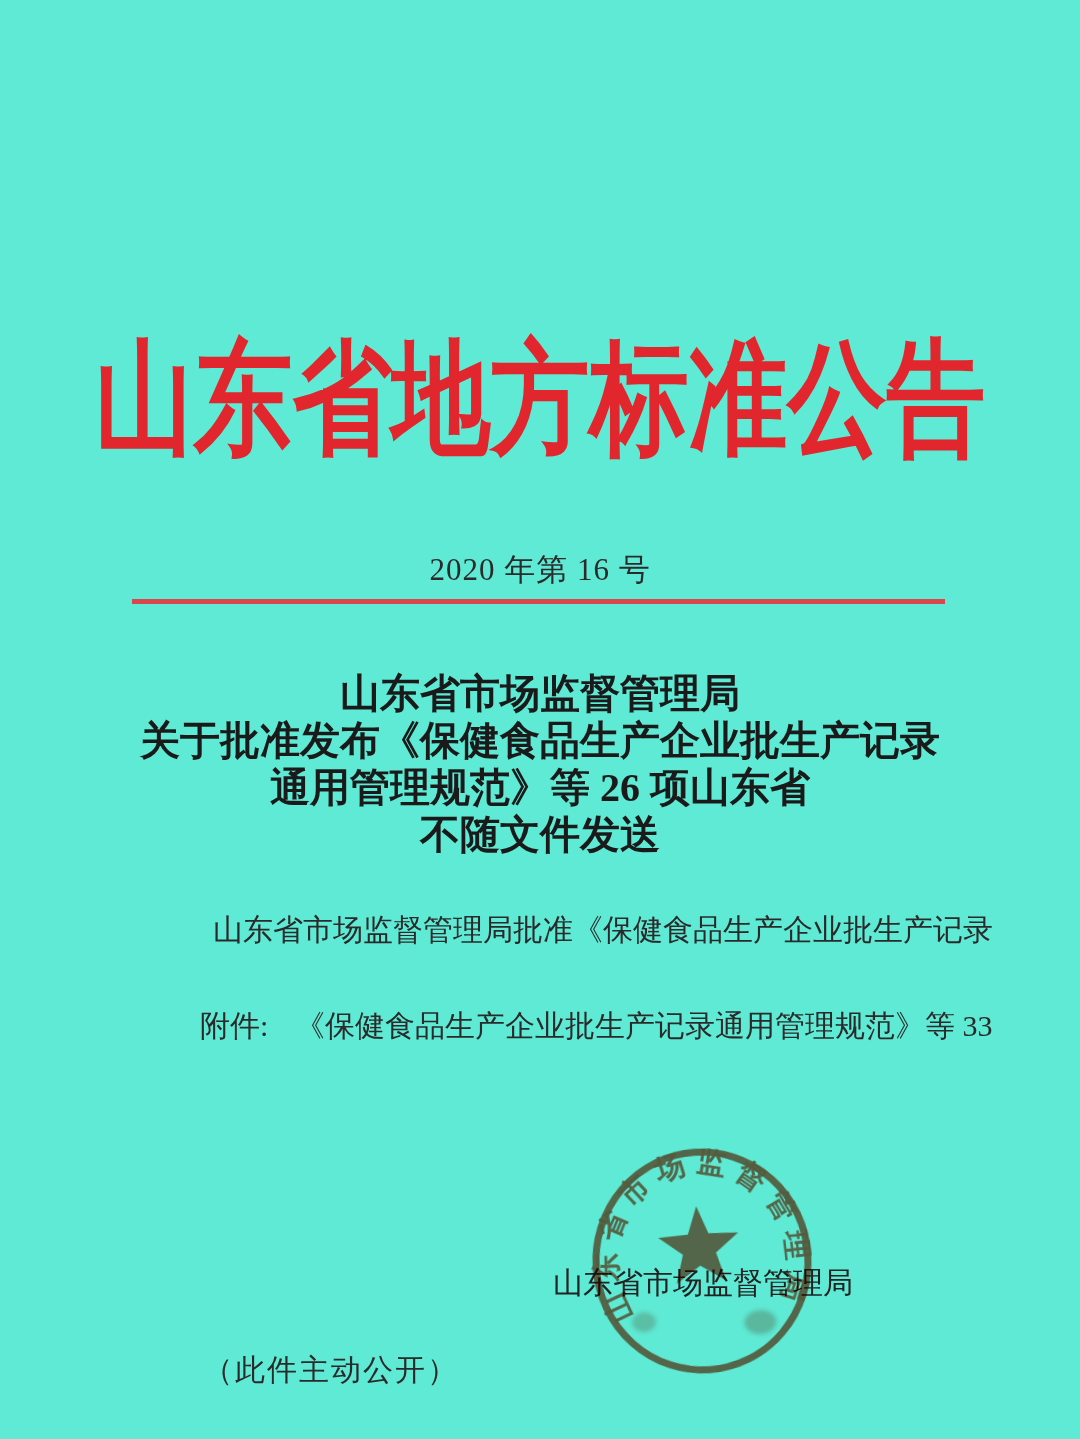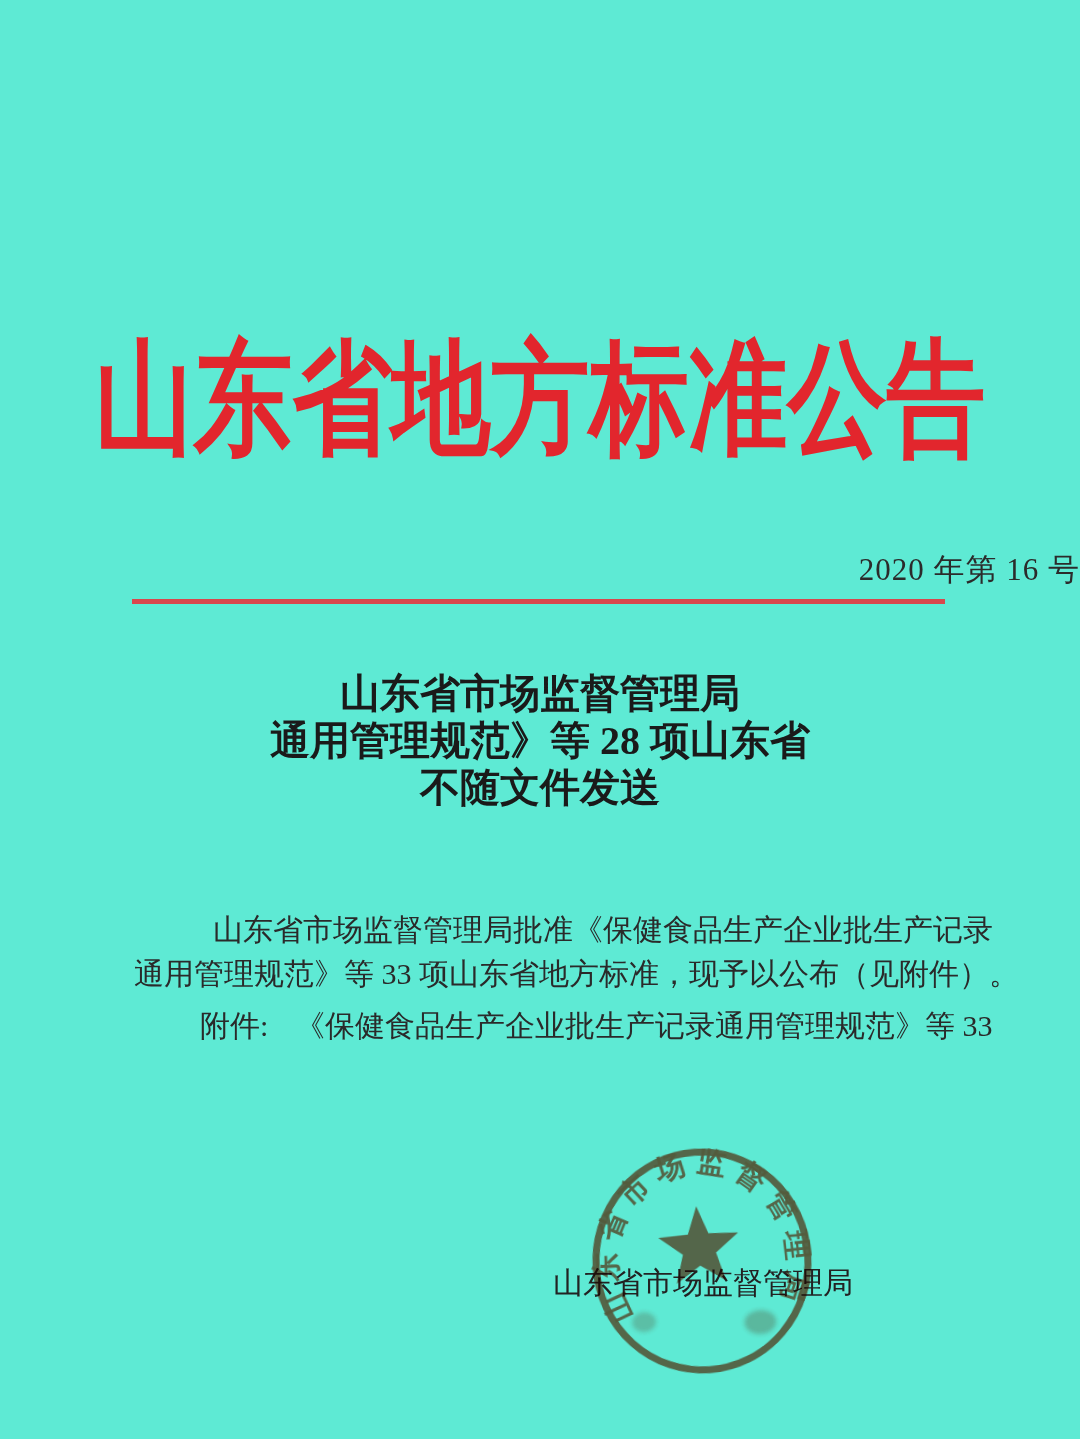--- a/index.html
+++ b/index.html
@@ -33,21 +33,21 @@
     letter-spacing: 0px;
     white-space: nowrap;
   }
 
   
   .issue-number {
     position: absolute;
     top: 550px;
     left: 0;
     right: 0;
-    text-align: right;
+    text-align: center;
     font-size: 31px;
     line-height: 40px;
     color: #2b2b2b;
     letter-spacing: 1px;
   }
 
   
   .red-rule {
     position: absolute;
     top: 599px;
@@ -147,40 +147,41 @@
 <div class="page">
 
   <div class="masthead">山东省地方标准公告</div>
 
   <div class="issue-number">2020 年第 16 号</div>
 
   <div class="red-rule"></div>
 
   <div class="doc-heading">
     <div>山东省市场监督管理局</div>
-    <div>通用管理规范》等 28 项山东省</div>
+    <div>关于批准发布《保健食品生产企业批生产记录</div>
+    <div>通用管理规范》等 26 项山东省</div>
     <div>不随文件发送</div>
   </div>
 
   <div class="body-paragraph">
     <div class="indent">山东省市场监督管理局批准《保健食品生产企业批生产记录</div>
-    <div>通用管理规范》等 33 项山东省地方标准，现予以公布（见附件）。</div>
   </div>
 
   <div class="attachment">
     <div class="attachment-label">附件:</div>
     <div class="attachment-lines">
       <div>《保健食品生产企业批生产记录通用管理规范》等 33</div>
     </div>
   </div>
 
   <div class="signature-block">
     <div>山东省市场监督管理局</div>
   </div>
 
+  <div class="footer-note">（此件主动公开）</div>
 
   <svg class="seal" viewBox="0 0 230 228" xmlns="http://www.w3.org/2000/svg">
     <defs>
       <filter id="stampSoft" x="-20%" y="-20%" width="140%" height="140%">
         <feGaussianBlur stdDeviation="0.5"></feGaussianBlur>
       </filter>
       <filter id="stampSmudge" x="-50%" y="-50%" width="200%" height="200%">
         <feGaussianBlur stdDeviation="2.2"></feGaussianBlur>
       </filter>
     </defs>

